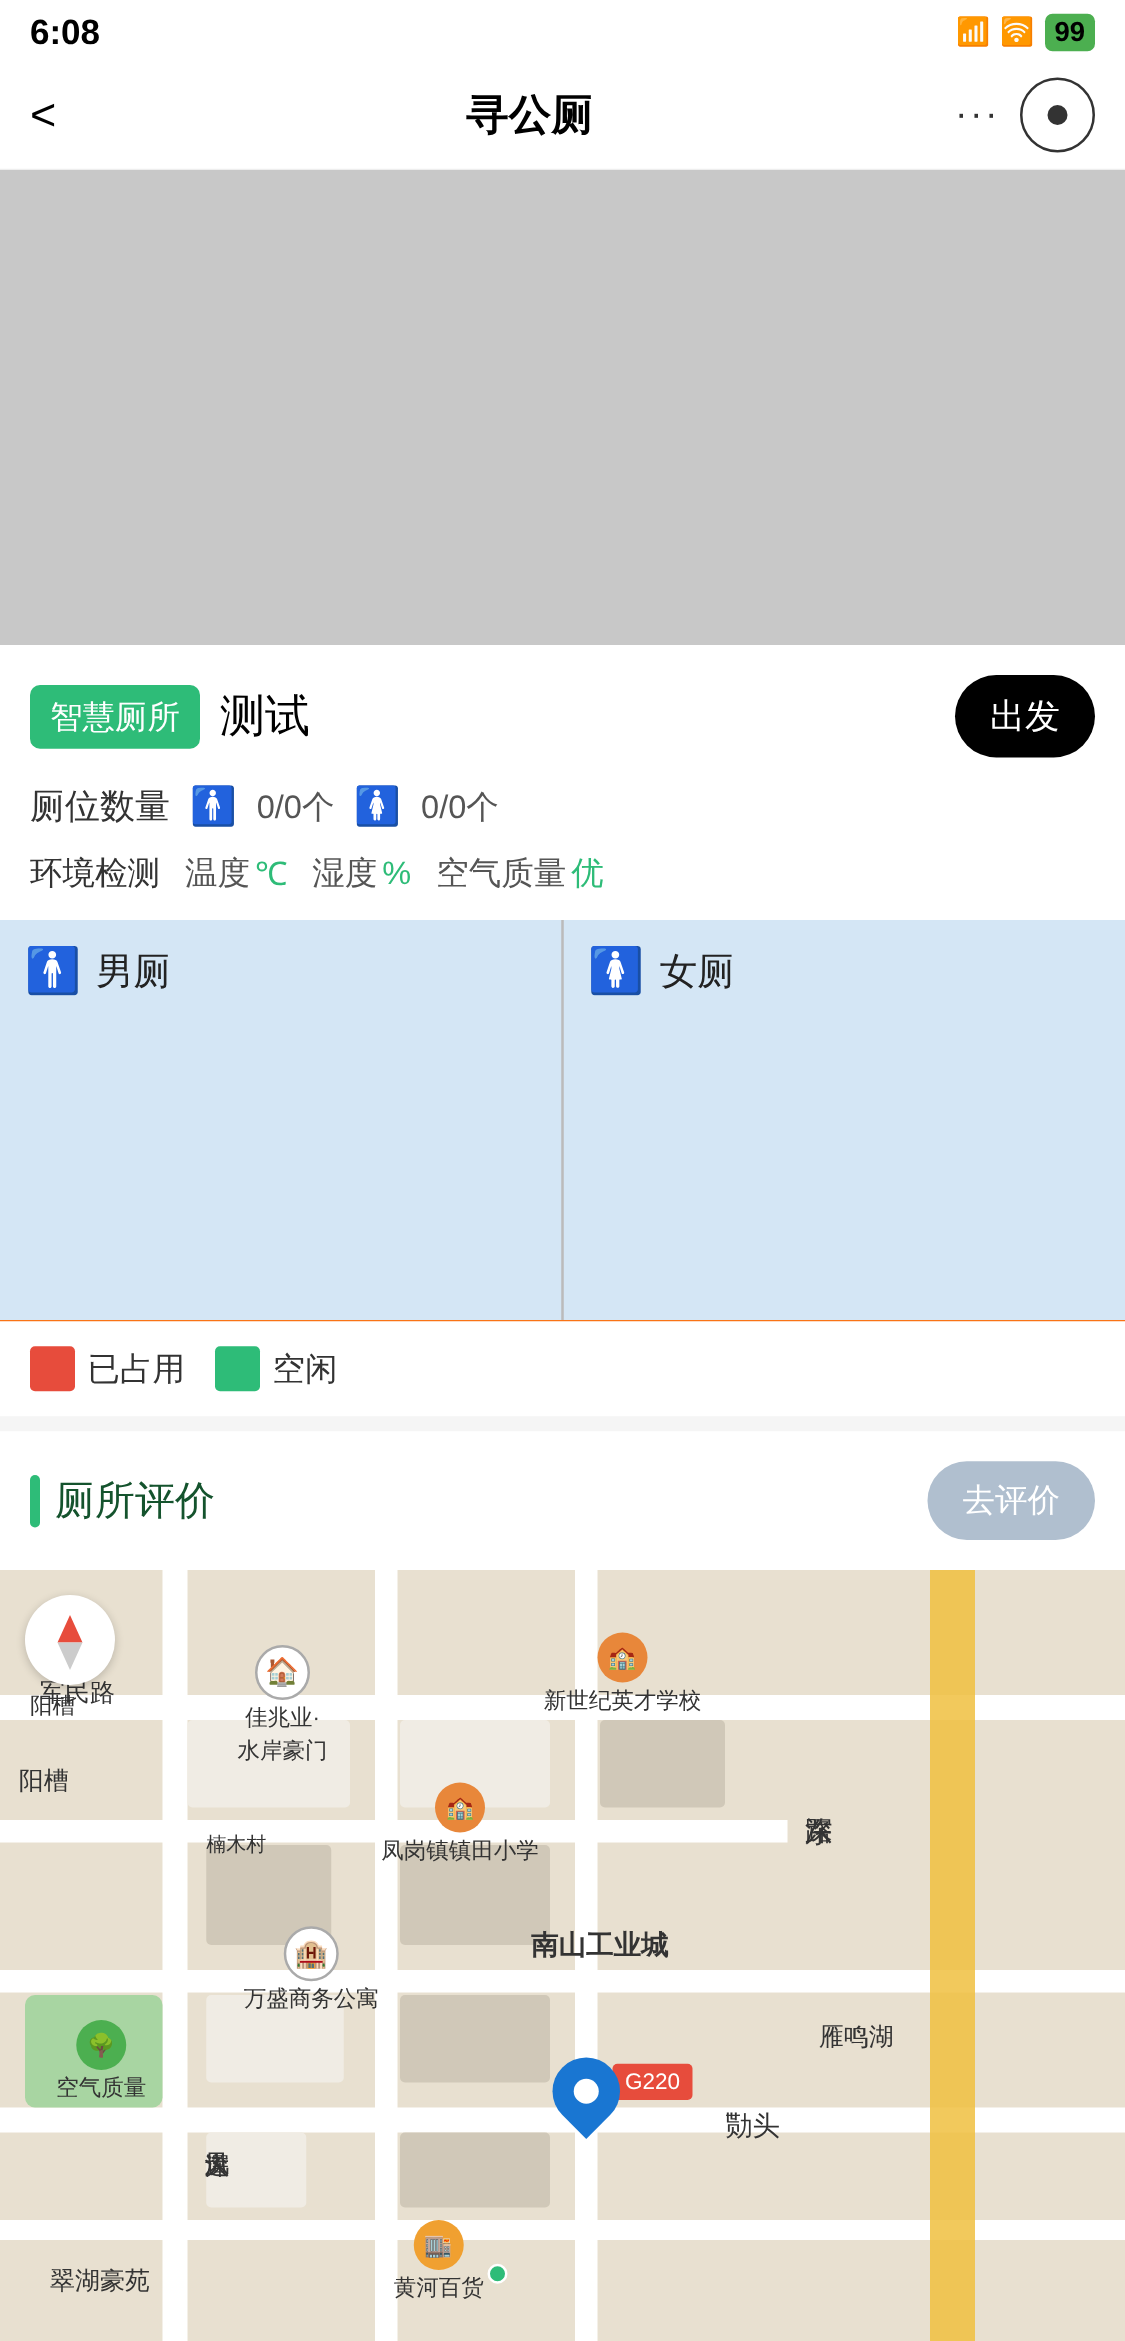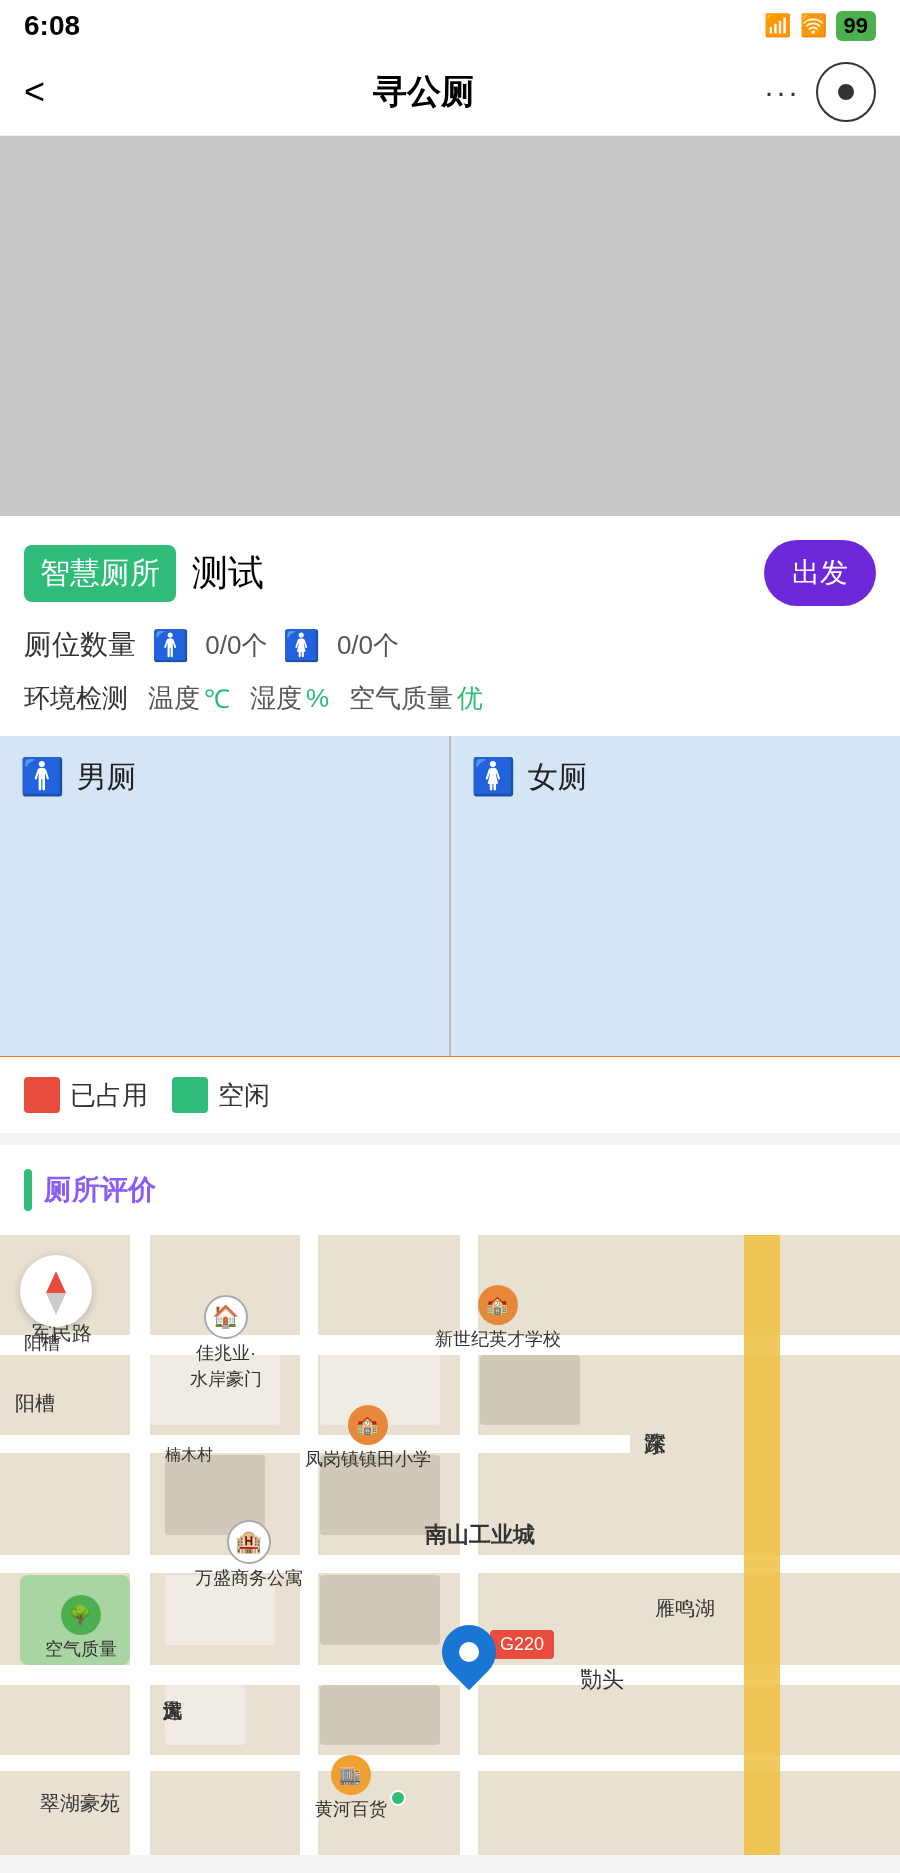--- a/index.html
+++ b/index.html
@@ -114,32 +114,32 @@
       margin-bottom: 20px;
     }
     .info-top-left {
       display: flex;
       align-items: center;
       gap: 16px;
     }
     .smart-badge {
       background: #2ebc78;
       color: #fff;
-      font-size: 30px;
+      font-size: 26px;
       padding: 8px 16px;
       border-radius: 8px;
       white-space: nowrap;
     }
     .toilet-name {
       font-size: 36px;
       font-weight: 400;
       color: #000;
     }
     .depart-btn {
-      background: #6d28d9;
+      background: #000000;
       color: #fff;
       font-size: 28px;
       padding: 14px 28px;
       border-radius: 50px;
       cursor: pointer;
       white-space: nowrap;
     }
 
     
     .stall-row {
@@ -248,23 +248,23 @@
       align-items: center;
       gap: 12px;
     }
     .review-bar {
       width: 8px;
       height: 42px;
       background: #2ebc78;
       border-radius: 4px;
     }
     .review-title {
-      font-size: 28px;
-      font-weight: 700;
-      color: #8b5cf6;
+      font-size: 32px;
+      font-weight: 400;
+      color: #14532d;
     }
     .review-btn {
       background: #b0bfcf;
       color: #fff;
       font-size: 26px;
       padding: 14px 28px;
       border-radius: 50px;
       cursor: pointer;
     }
 
@@ -478,20 +478,21 @@
     <div class="legend-box legend-free"></div>
     <span>空闲</span>
   </div>
 </div>
 
 <div class="review-section">
   <div class="review-title-row">
     <div class="review-bar"></div>
     <span class="review-title">厕所评价</span>
   </div>
+  <div class="review-btn">去评价</div>
 </div>
 
 <div class="map-section">
   <div class="map-bg">
 
     <div class="road-h" style="top:100px; left:0; width:100%; height:20px; background:#fff;"></div>
     <div class="road-h" style="top:200px; left:0; width:70%; height:18px; background:#fff;"></div>
     <div class="road-h" style="top:320px; left:0; width:100%; height:18px; background:#fff;"></div>
     <div class="road-h" style="top:430px; left:0; width:100%; height:20px; background:#fff;"></div>
     <div class="road-h" style="top:520px; left:0; width:100%; height:16px; background:#fff;"></div>

